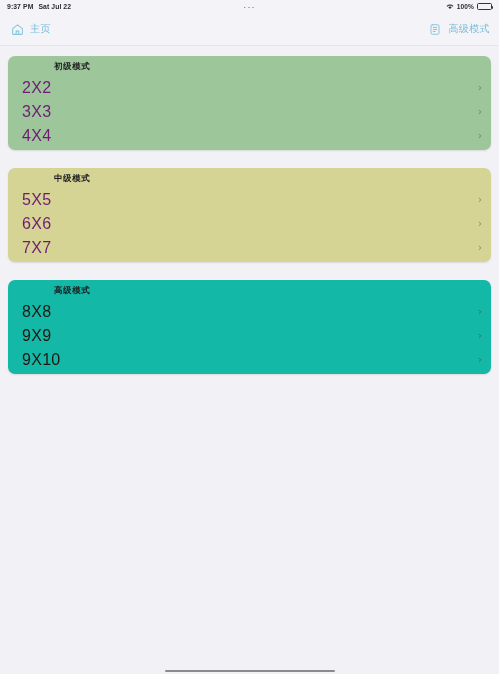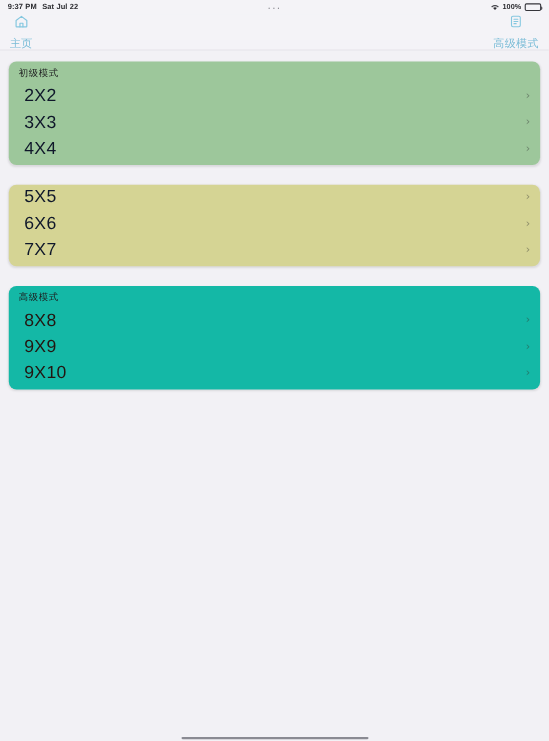--- a/index.html
+++ b/index.html
@@ -101,21 +101,20 @@
     padding: 0 9px;
     border-bottom: 0.5px solid #e6e4ea;
   }
   .nav-btn {
     display: flex;
     align-items: center;
     gap: 5px;
     cursor: pointer;
     user-select: none;
     opacity: 0.92;
-    flex-direction: column;
   }
   .nav-btn .nav-label {
     font-size: 10px;
     color: #6fb7d4;
     font-weight: 500;
     letter-spacing: 0.4px;
   }
   .nav-icon {
     width: 16px; height: 16px;
     display: flex;
@@ -138,39 +137,40 @@
     padding: 0 0 2px 0;
     box-shadow: 0 1px 2px rgba(0,0,0,0.10);
     overflow: hidden;
   }
   .mode-card.beginner     { background: #9dc79b; }
   .mode-card.intermediate { background: #d5d494; }
   .mode-card.advanced     { background: #14b8a6; }
 
   .card-header {
     font-size: 8.5px;
-    font-weight: 400;
+    font-weight: 700;
     color: #1d1d1f;
     padding: 5px 0 3px 9px;
     letter-spacing: 0.6px;
+    margin-left: 37px;
   }
 
   .mode-row {
     display: flex;
     align-items: center;
     justify-content: space-between;
     height: 24px;
     padding: 0 9px 0 14px;
     cursor: pointer;
     user-select: none;
   }
   .mode-row .row-label {
     font-size: 16px;
     font-weight: 400;
-    color: #0f172a;
+    color: #701a75;
     letter-spacing: 0.3px;
     line-height: 1;
   }
   .chevron {
     font-size: 10px;
     line-height: 1;
     color: rgba(40,40,45,0.42);
     font-family: "DejaVu Sans", sans-serif;
   }
   .mode-card.advanced .row-label { color: #241510; }
@@ -250,20 +250,21 @@
         <span class="row-label">3X3</span>
         <span class="chevron">›</span>
       </div>
       <div class="mode-row">
         <span class="row-label">4X4</span>
         <span class="chevron">›</span>
       </div>
     </div>
 
     <div class="mode-card intermediate">
+      <div class="card-header">中级模式</div>
       <div class="mode-row">
         <span class="row-label">5X5</span>
         <span class="chevron">›</span>
       </div>
       <div class="mode-row">
         <span class="row-label">6X6</span>
         <span class="chevron">›</span>
       </div>
       <div class="mode-row">
         <span class="row-label">7X7</span>

